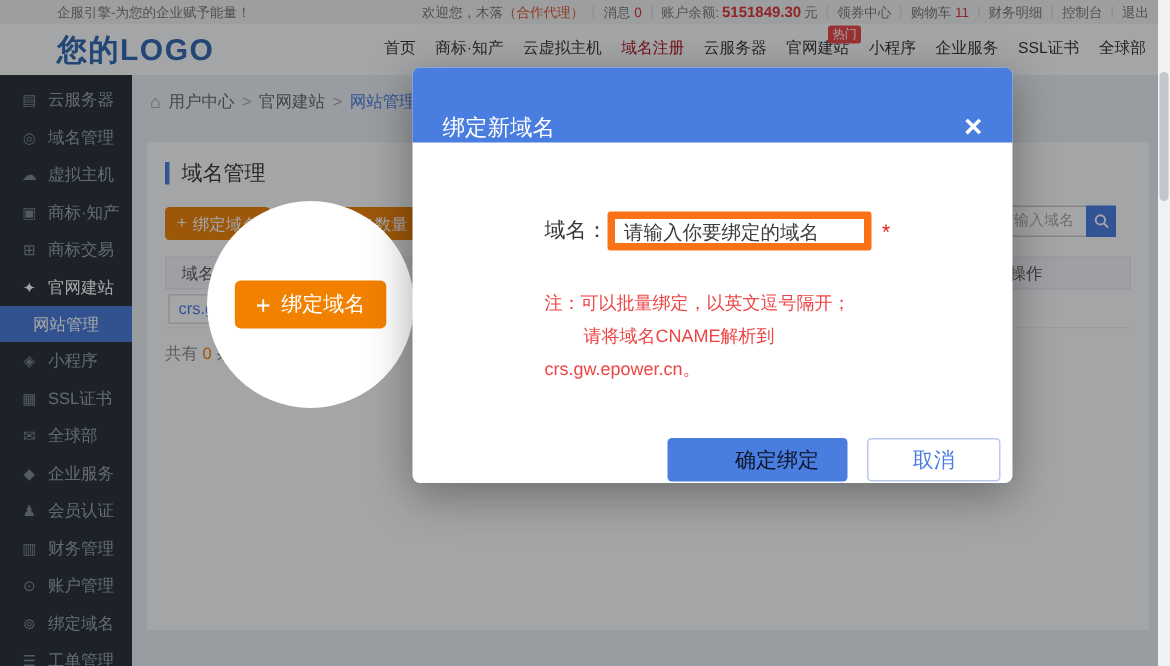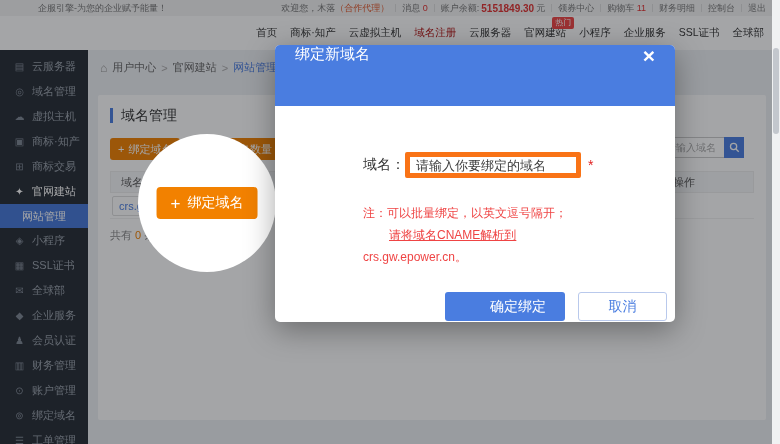--- a/index.html
+++ b/index.html
@@ -85,36 +85,36 @@
   .spotlight{ position:absolute; left:138px; top:134px; width:138px; height:138px;
               border-radius:50%; background:#fff; z-index:60; }
   .big-btn{ position:absolute; left:50%; top:50%; transform:translate(-50%,-50%);
             background:#f28100; color:#fff; border:none; border-radius:4px; height:32px;
             padding:0 14px; font-size:14px; display:flex; align-items:center; gap:7px;
             cursor:pointer; white-space:nowrap; font-family:inherit; }
   .big-btn .plus{ font-size:17px; line-height:1; }
 
   .modal{ position:absolute; left:275px; top:45px; width:400px; height:277px; background:#fff;
           border-radius:5px; box-shadow:0 8px 30px rgba(0,0,0,0.35); z-index:70; }
-  .modal-header{ height:61px; background:#4a7de0; border-radius:5px 5px 0 0; display:flex;
-                 align-items:flex-start; padding:0 20px; }
+  .modal-header{ height:50px; background:#4a7de0; border-radius:5px 5px 0 0; display:flex;
+                 align-items:flex-end; padding:0 20px; }
   .modal-title{ color:#fff; font-size:15px; }
   .modal-close{ margin-left:auto; color:#fff; font-size:21px; font-weight:bold; cursor:pointer;
                 line-height:1; }
   .modal-body{ padding:46px 0 0 88px; }
   .field-row{ display:flex; align-items:center; }
   .field-label{ font-size:14px; color:#333; }
   .field-input{ width:176px; height:26px; border:5px solid #f97316; border-radius:2px;
                 font-size:13px; padding:0 6px; outline:none; font-family:inherit; color:#333; }
   .field-input::placeholder{ color:#3c3c3c; }
   .req{ color:#e02020; font-size:14px; margin-left:7px; }
   .note{ font-size:12px; color:#ef4444; line-height:22px; margin-top:24px; }
-  .note-indent{ display:block; padding-left:26px;text-decoration:underline; }
+  .note-indent{ display:block; padding-left:26px; }
   .btn-confirm{ position:absolute; left:170px; top:247px; width:120px; height:29px;
-                background:#4a7de0; color:#ffffff; border:none; border-radius:3px; font-size:14px;
+                background:#4a7de0; color:#0f172a; border:none; border-radius:3px; font-size:14px;
                 cursor:pointer; font-family:inherit;padding-left:26px; }
   .btn-cancel{ position:absolute; left:303px; top:247px; width:89px; height:29px; background:#fff;
                color:#4a7de0; border:1px solid #b9c9ec; border-radius:3px; font-size:14px;
                cursor:pointer; font-family:Liberation Sans, sans-serif; }
 </style>
 </head>
 <body>
 
 <div class="stage">
 
@@ -136,20 +136,21 @@
       <span class="tsep"></span>
       <span class="tlink">财务明细</span>
       <span class="tsep"></span>
       <span class="tlink">控制台</span>
       <span class="tsep"></span>
       <span class="tlink">退出</span>
     </div>
   </div>
 
   <div class="header">
+    <div class="logo">您的LOGO</div>
     <div class="nav">
       <span class="nav-item">首页</span>
       <span class="nav-item">商标·知产</span>
       <span class="nav-item">云虚拟主机</span>
       <span class="nav-item active">域名注册</span>
       <span class="nav-item">云服务器</span>
       <span class="nav-item"><span>官网建站</span><span class="hot-badge">热门</span></span>
       <span class="nav-item">小程序</span>
       <span class="nav-item">企业服务</span>
       <span class="nav-item">SSL证书</span>

